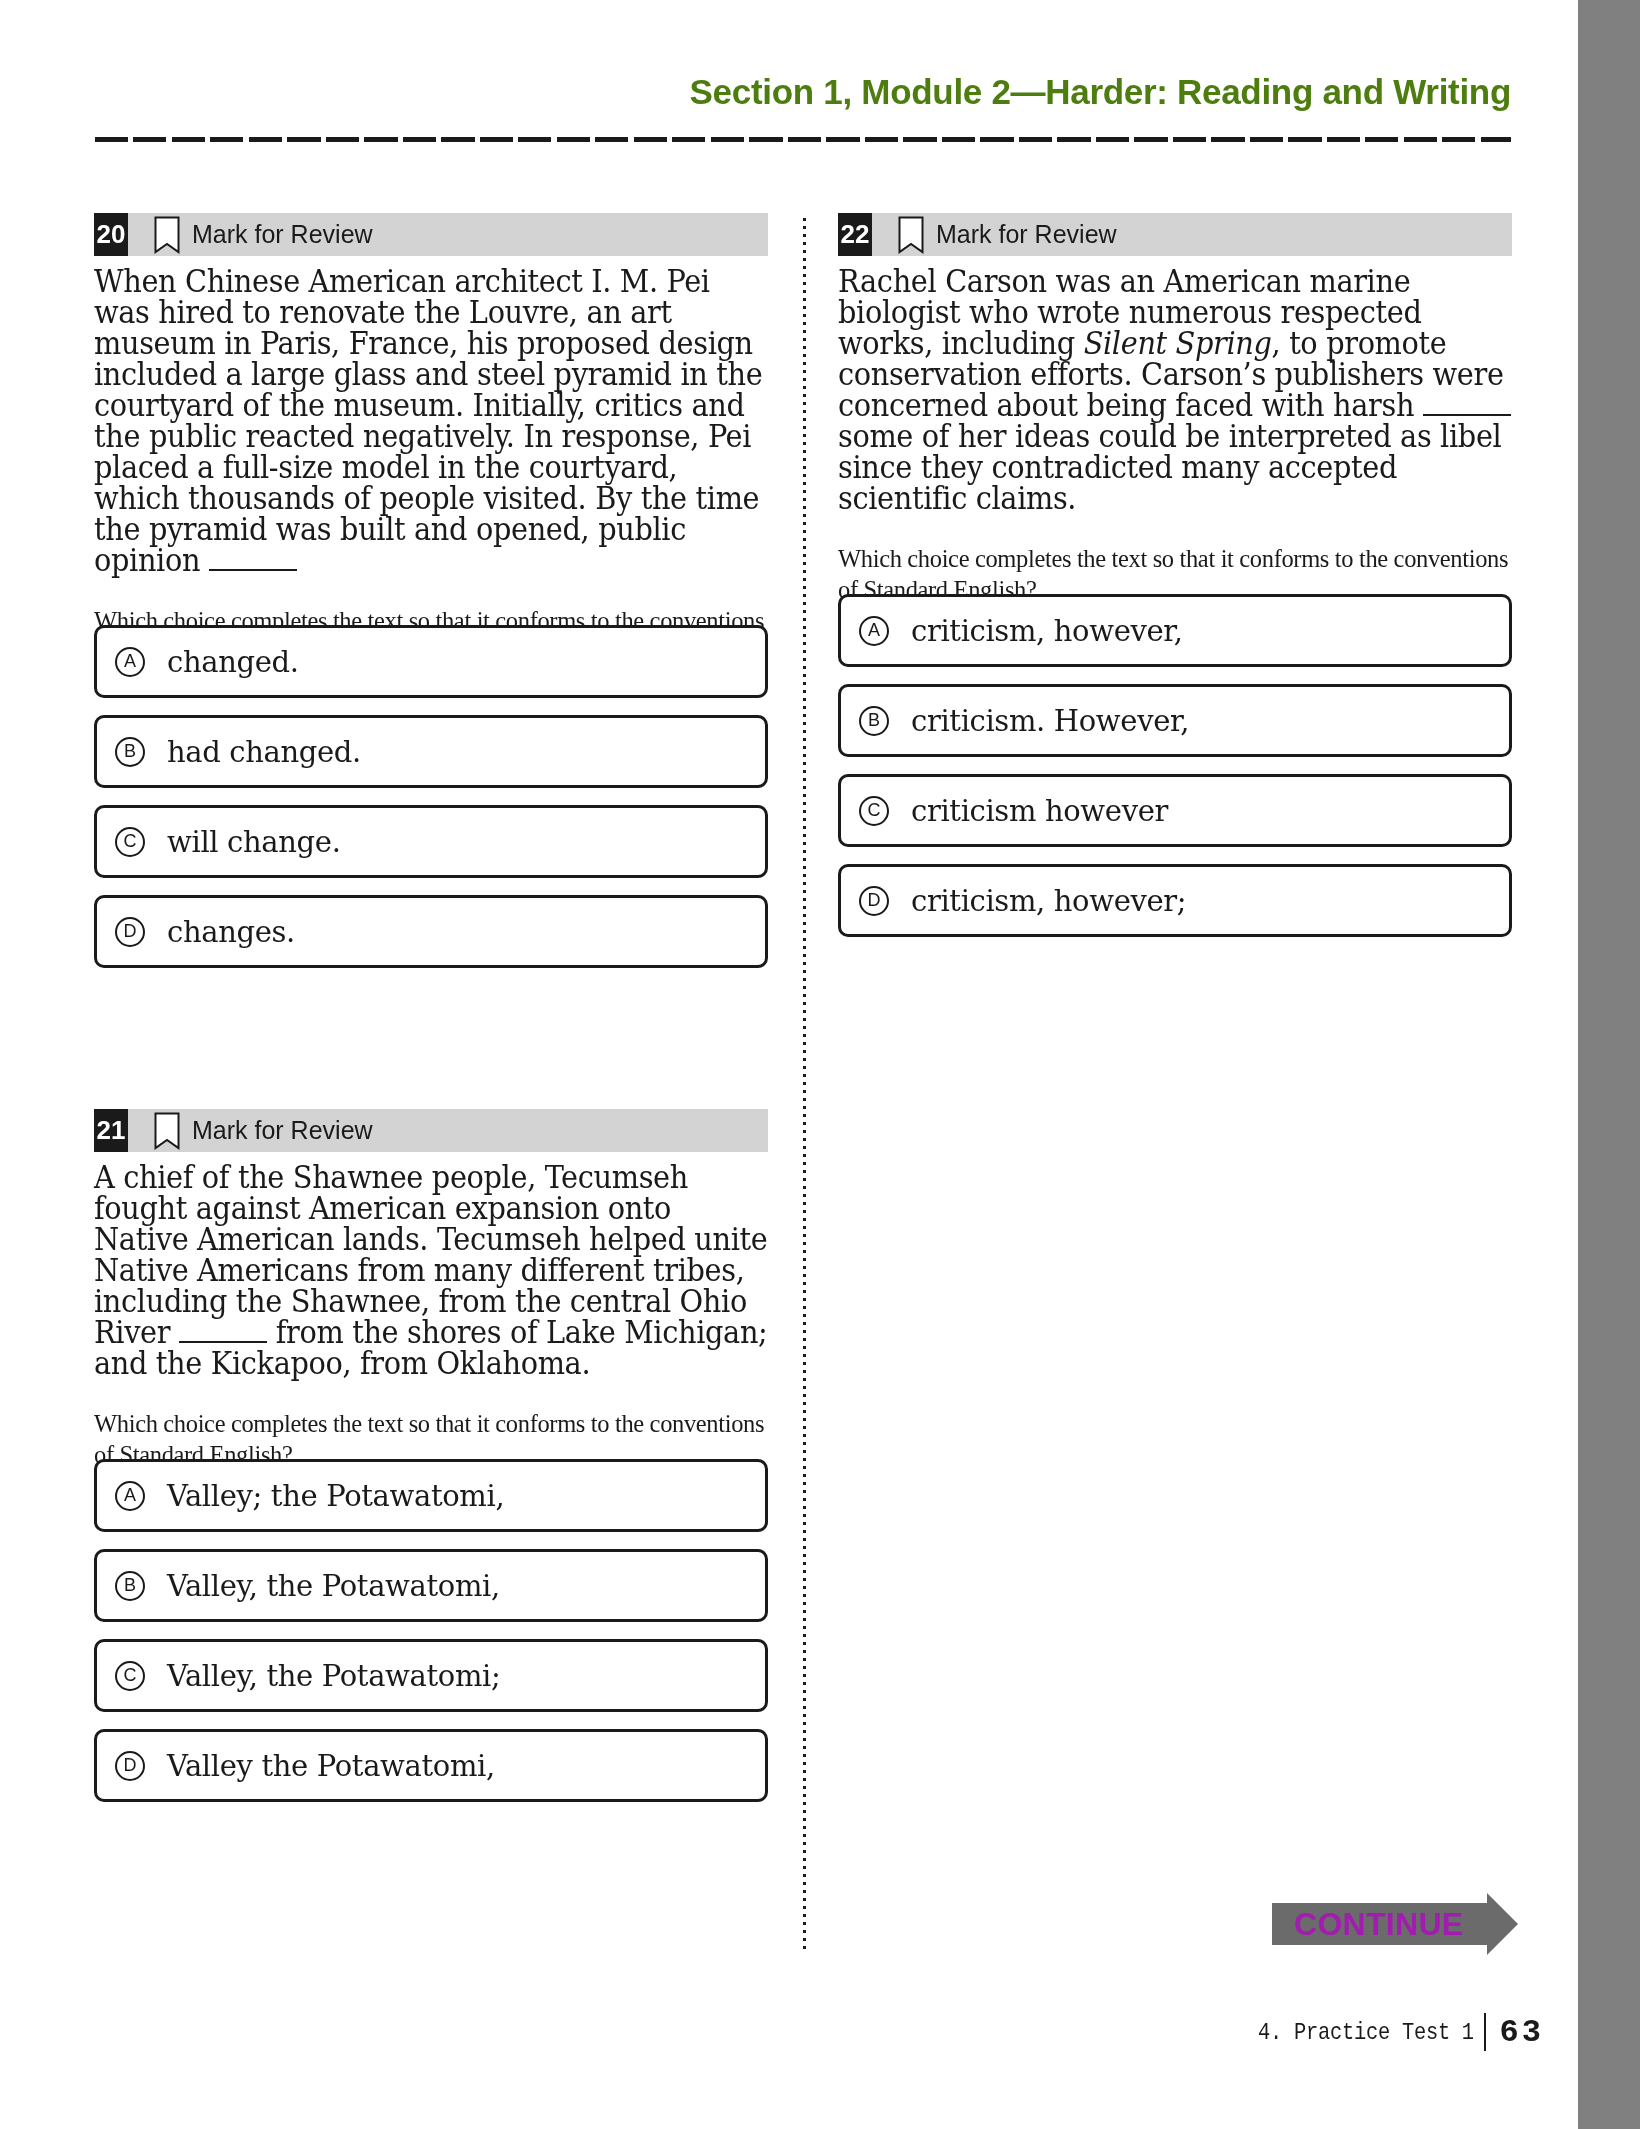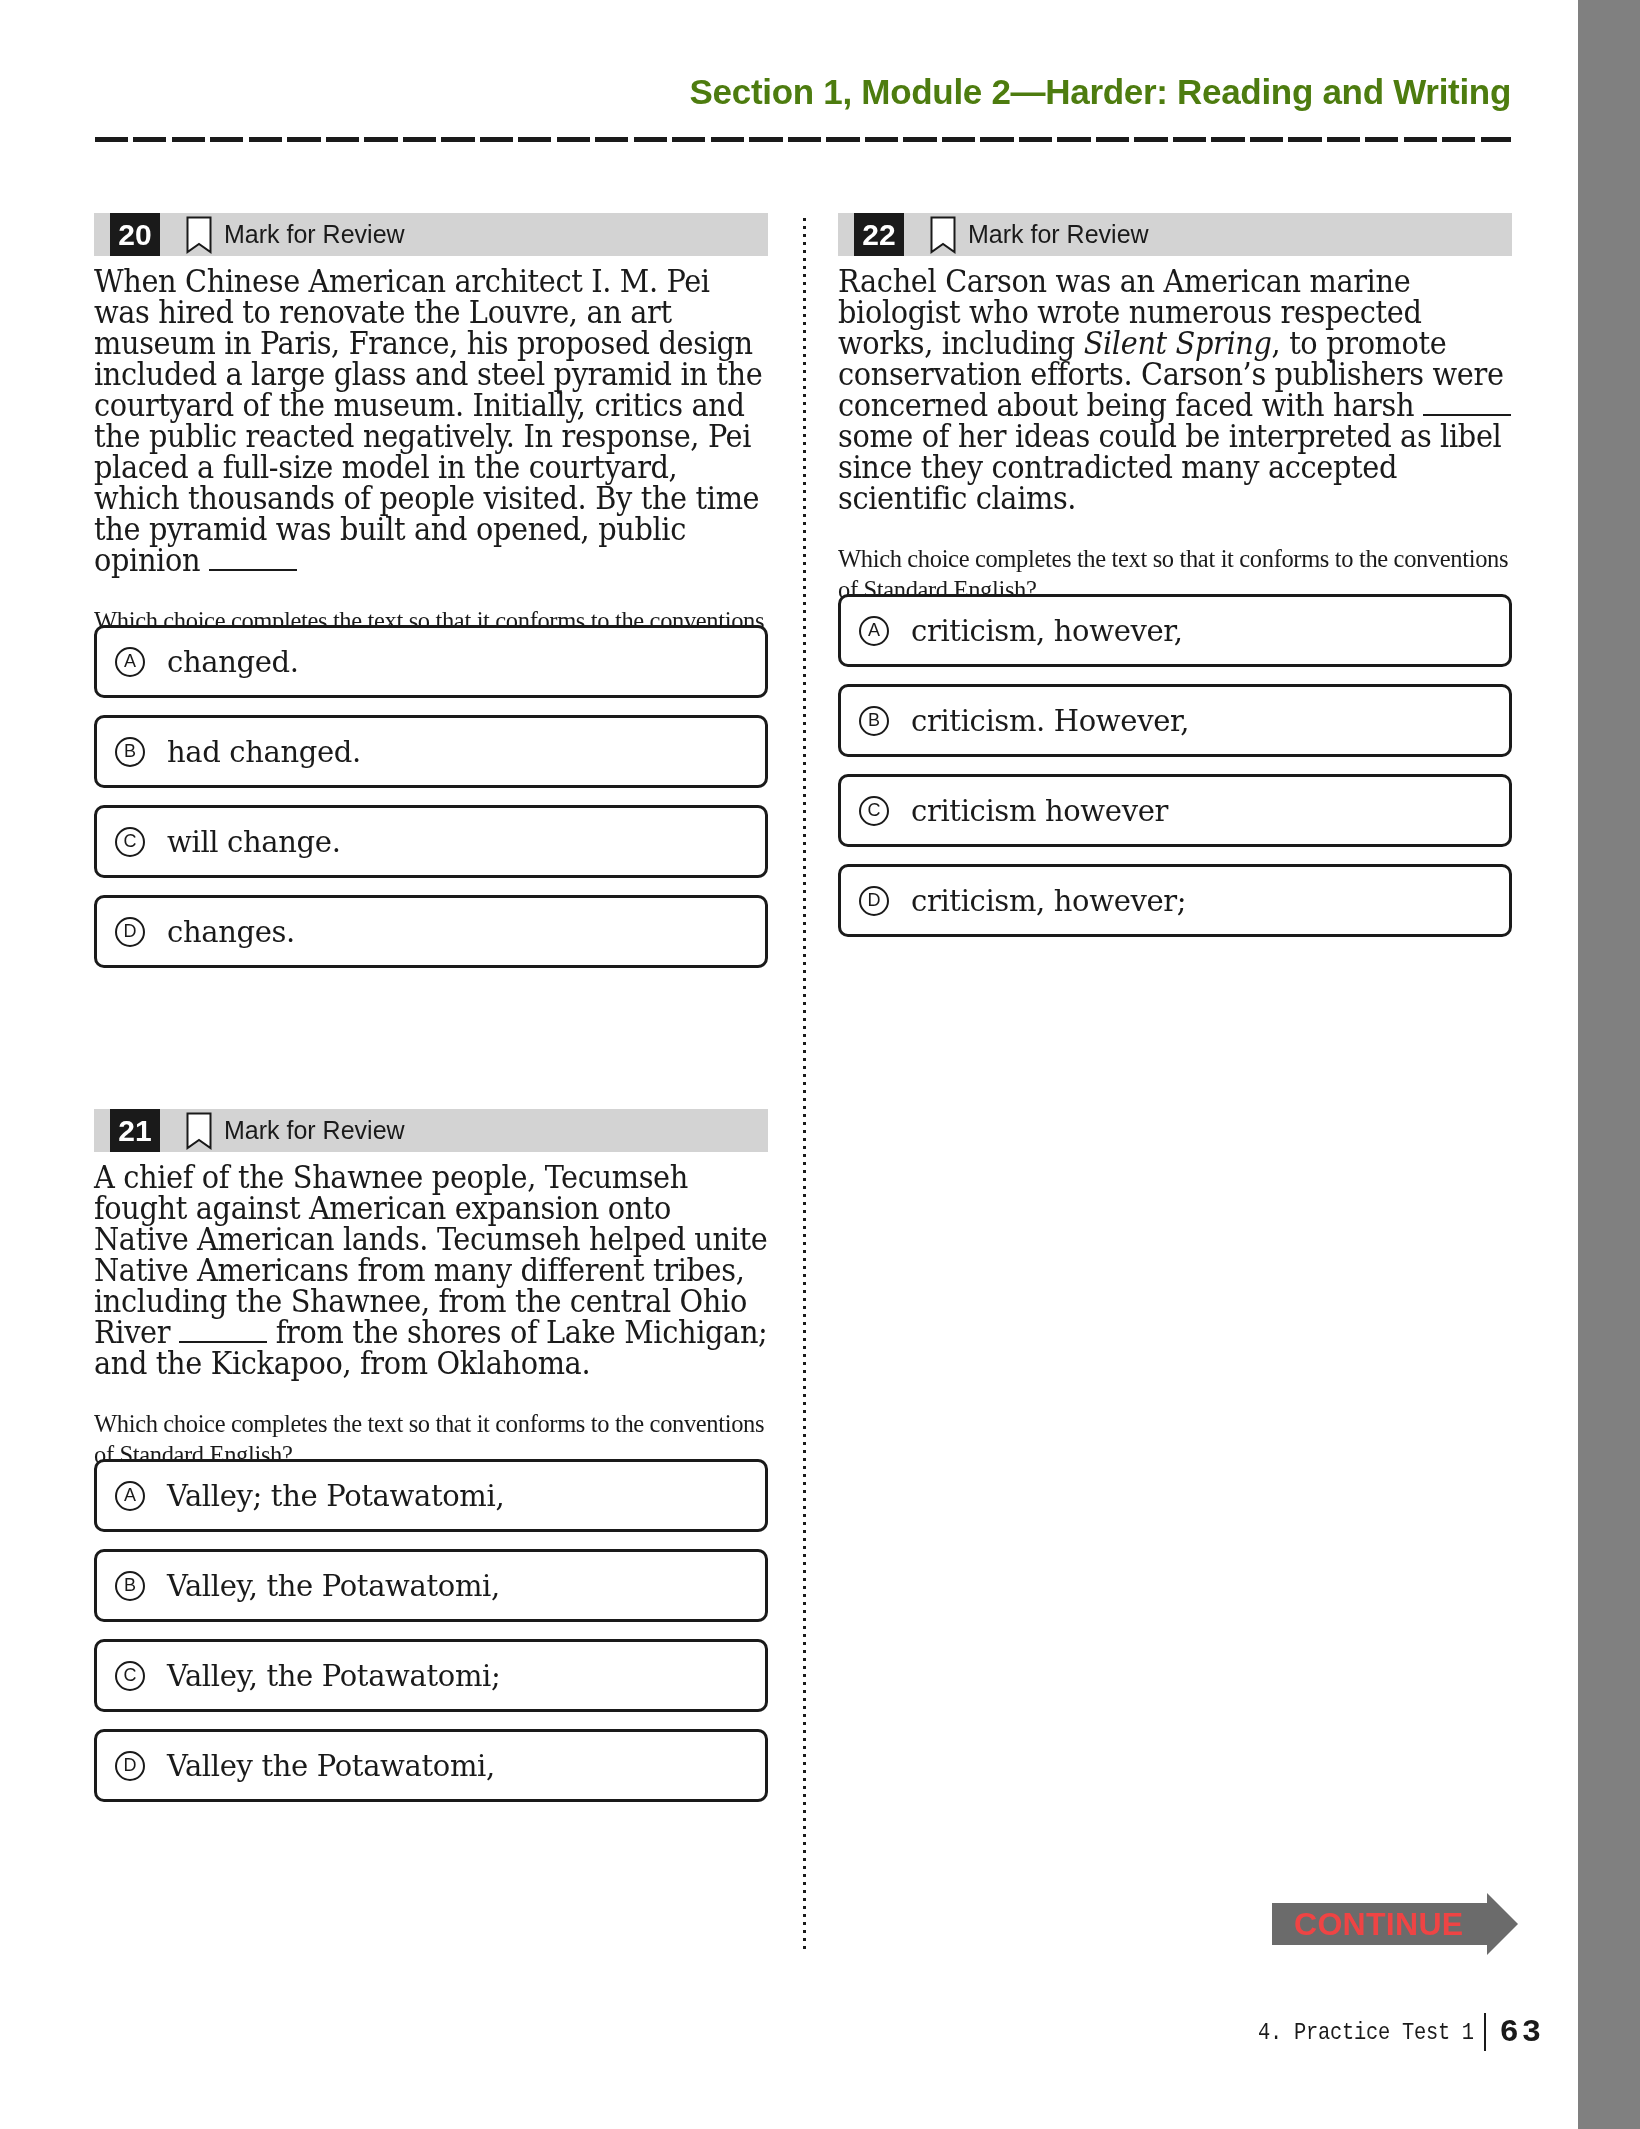--- a/index.html
+++ b/index.html
@@ -21,23 +21,23 @@
   }
   .divider {
     position: absolute; left: 803px; top: 218px; width: 3px; height: 1732px;
     background-image: repeating-linear-gradient(to bottom, #1a1a1a 0 3px, transparent 3px 8px);
   }
   .question { position: absolute; width: 674px; }
   .q-header {
     position: relative; height: 43px; background: #d3d3d3; display: flex; align-items: center;
   }
   .q-num {
-    width: 50px; height: 43px; background: #1a1a1a; color: #fff;
-    font-family: "Liberation Sans", "DejaVu Sans", sans-serif; font-weight: bold; font-size: 30px;
-    display: flex; align-items: center; justify-content: center; margin-left: 16px;
+    width: 34px; height: 43px; background: #1a1a1a; color: #fff;
+    font-family: "Liberation Sans", "DejaVu Sans", sans-serif; font-weight: bold; font-size: 26px;
+    display: flex; align-items: center; justify-content: center;
   }
   .bookmark { margin-left: 26px; width: 26px; height: 38px; display: flex; align-items: center; }
   .mark-label {
     margin-left: 12px; font-family: "Liberation Sans", "DejaVu Sans", sans-serif;
     font-size: 25px; color: #1a1a1a;
   }
   .q-text {
     margin-top: 10px; font-size: 32px; line-height: 31px; letter-spacing: -0.35px;
     font-family: "DejaVu Serif", serif; font-stretch: condensed;
   }
@@ -55,21 +55,21 @@
     font-family: "Liberation Sans", "DejaVu Sans", sans-serif; font-size: 18px;
   }
   .choice-text { margin-left: 22px; font-size: 29px; letter-spacing: -0.35px; }
   .continue {
     position: absolute; left: 1272px; top: 1893px; width: 248px; height: 62px; cursor: pointer;
   }
   .continue svg { position: absolute; left: 0; top: 0; }
   .continue-label {
     position: absolute; left: 22px; top: 13px;
     font-family: "Liberation Sans", "DejaVu Sans", sans-serif; font-weight: bold; font-size: 32px;
-    color: #ef4444; letter-spacing: 0.3px;
+    color: #a21caf; letter-spacing: 0.3px;
   }
   .footer {
     position: absolute; right: 96px; top: 2013px; display: flex; align-items: center;
     font-family: Liberation Mono, monospace; color: #1a1a1a;
   }
   .footer-chapter { font-size: 24px; letter-spacing: -0.3px; transform: scaleX(0.85); transform-origin: right; }
   .footer-sep { width: 2px; height: 38px; background: #1a1a1a; margin: 0 14px 0 10px; }
   .footer-page { font-size: 32px; font-weight: bold; letter-spacing: 3px; }
 </style>
 </head>

